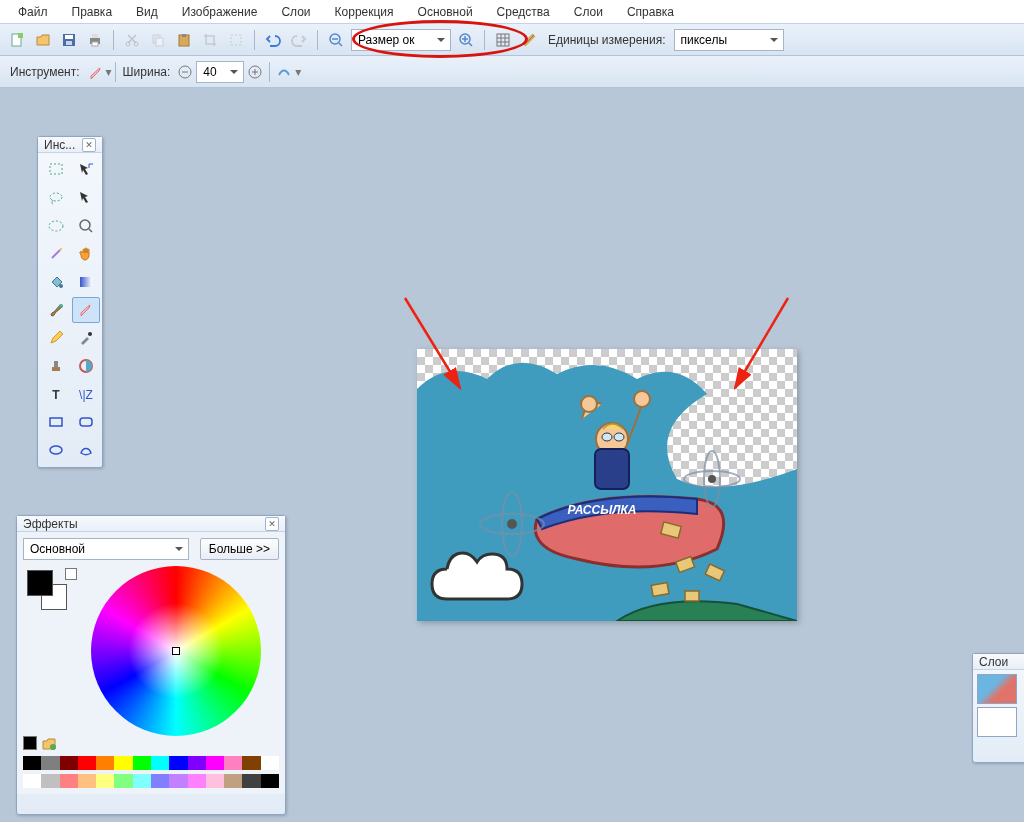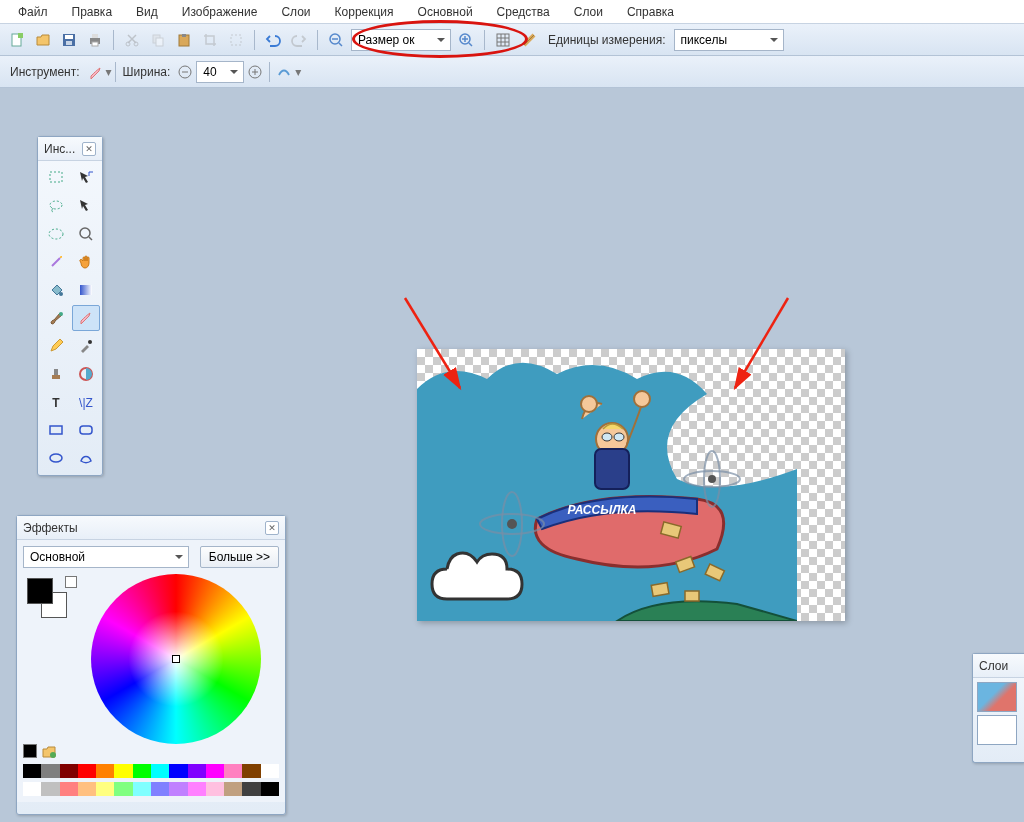--- a/index.html
+++ b/index.html
@@ -10,24 +10,24 @@
 .toolbar2{background:linear-gradient(#eaf1fa,#d8e4f2);height:32px;display:flex;align-items:center;padding:0 6px;border-bottom:1px solid #b3c3d6}
 .tb-btn{width:22px;height:22px;display:flex;align-items:center;justify-content:center;border-radius:2px}
 .tb-sep{width:1px;height:20px;background:#a8b8cc;margin:0 3px}
 .lbl{color:#333;margin:0 4px;white-space:nowrap}
 .dd{background:#fff;border:1px solid #a5b5c9;height:22px;display:flex;align-items:center;padding:0 18px 0 6px;position:relative;min-width:80px}
 .dd:after{content:"";position:absolute;right:5px;top:8px;border:4px solid transparent;border-top-color:#555}
 .num-dd{background:#fff;border:1px solid #a5b5c9;height:22px;display:flex;align-items:center;padding:0 18px 0 6px;position:relative;width:48px}
 .num-dd:after{content:"";position:absolute;right:5px;top:8px;border:4px solid transparent;border-top-color:#555}
 .ellipse{position:absolute;left:352px;top:-4px;width:176px;height:38px;border:3px solid #d9140f;border-radius:50%;pointer-events:none}
 .canvas-area{position:absolute;left:0;top:88px;right:0;bottom:0;background:#b8c7d8}
-.canvas{position:absolute;left:417px;top:261px;width:428px;height:272px;background:#fff;box-shadow:2px 2px 6px rgba(0,0,0,.25)}
+.canvas{position:absolute;left:417px;top:261px;width:380px;height:272px;background:#fff;box-shadow:2px 2px 6px rgba(0,0,0,.25)}
 .checker{position:absolute;inset:0;background-image:linear-gradient(45deg,#ccc 25%,transparent 25%,transparent 75%,#ccc 75%),linear-gradient(45deg,#ccc 25%,#fff 25%,#fff 75%,#ccc 75%);background-size:16px 16px;background-position:0 0,8px 8px}
 .panel{position:absolute;background:linear-gradient(#f4f8fd,#e3ecf6);border:1px solid #8ea6c2;border-radius:3px;box-shadow:1px 1px 3px rgba(0,0,0,.2)}
-.panel-title{height:24px;display:flex;align-items:center;padding:0 6px;font-size:11px;color:#333;border-bottom:1px solid #c7d3e2;justify-content:space-between;background:linear-gradient(#f7fafd,#e8eff8)}
+.panel-title{height:16px;display:flex;align-items:center;padding:0 6px;font-size:11px;color:#333;border-bottom:1px solid #c7d3e2;justify-content:space-between;background:linear-gradient(#f7fafd,#e8eff8)}
 .close-x{width:14px;height:14px;border:1px solid #9fb3cb;border-radius:2px;display:flex;align-items:center;justify-content:center;font-size:9px;color:#666;background:#fff}
 .tools-panel{left:37px;top:48px;width:66px}
 .tools-grid{display:grid;grid-template-columns:1fr 1fr;gap:2px;padding:4px}
 .tool{width:28px;height:26px;display:flex;align-items:center;justify-content:center;border-radius:2px}
 .tool.sel{background:#cde3f8;border:1px solid #7aa7d8}
 .palette-panel{left:16px;top:427px;width:270px;height:300px}
 .palette-body{padding:6px;background:#eef3fa}
 .pal-row{display:flex;gap:11px;margin-bottom:6px}
 .pal-dd{flex:1;background:#fff;border:1px solid #a5b5c9;height:22px;display:flex;align-items:center;padding:0 18px 0 6px;position:relative}
 .pal-dd:after{content:"";position:absolute;right:5px;top:8px;border:4px solid transparent;border-top-color:#555}

